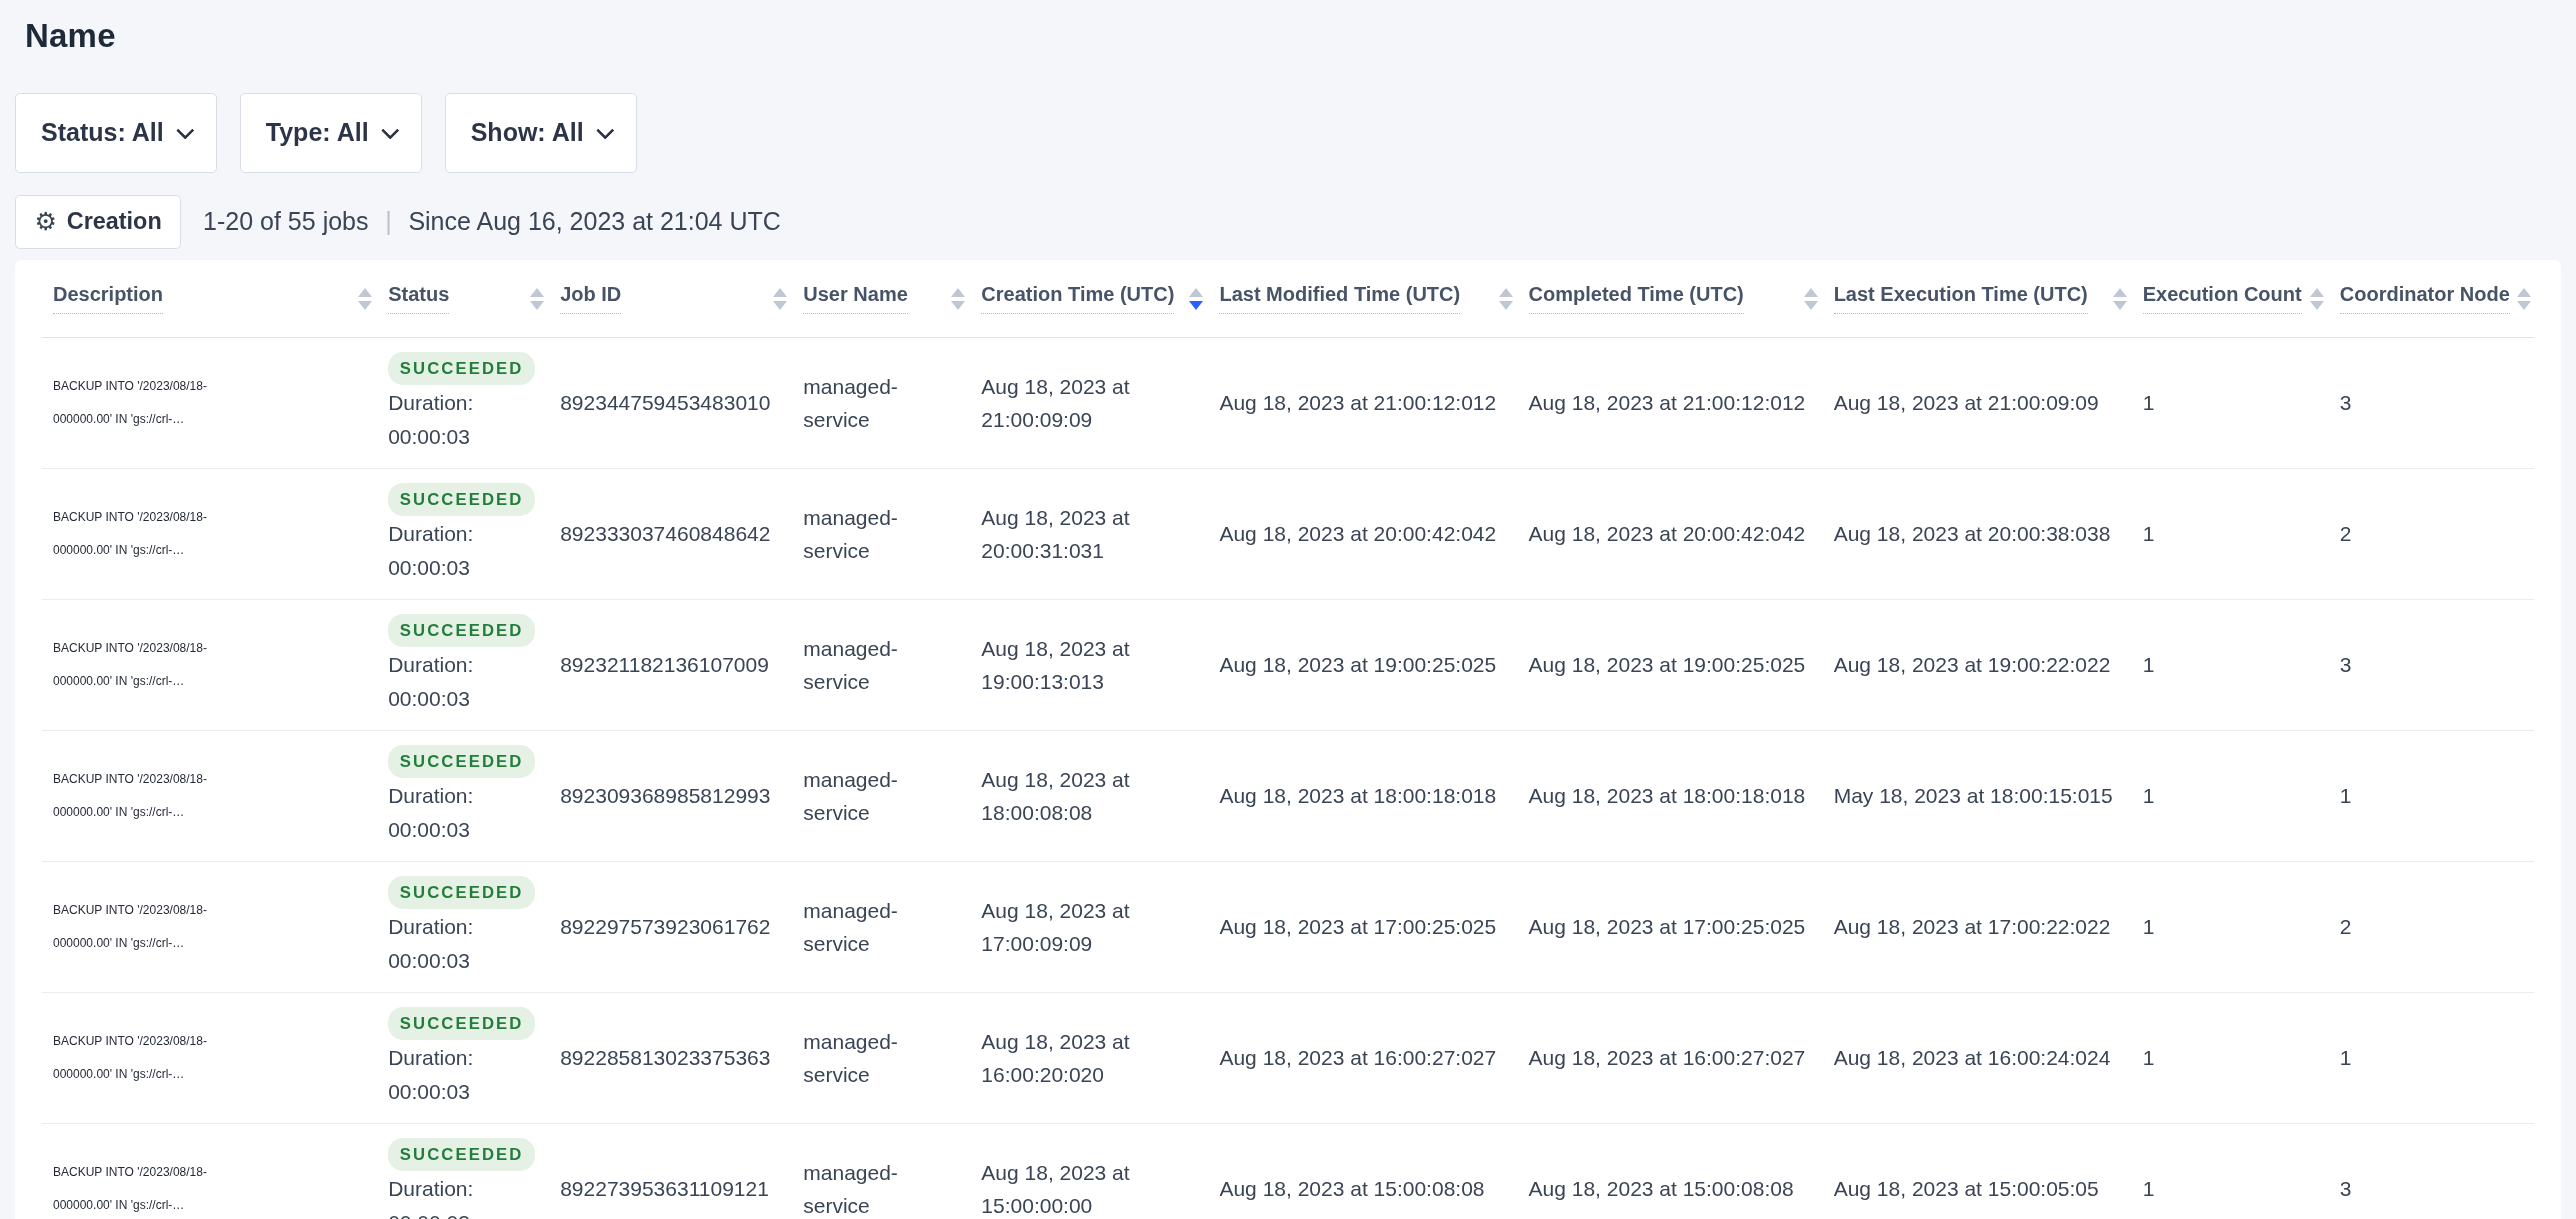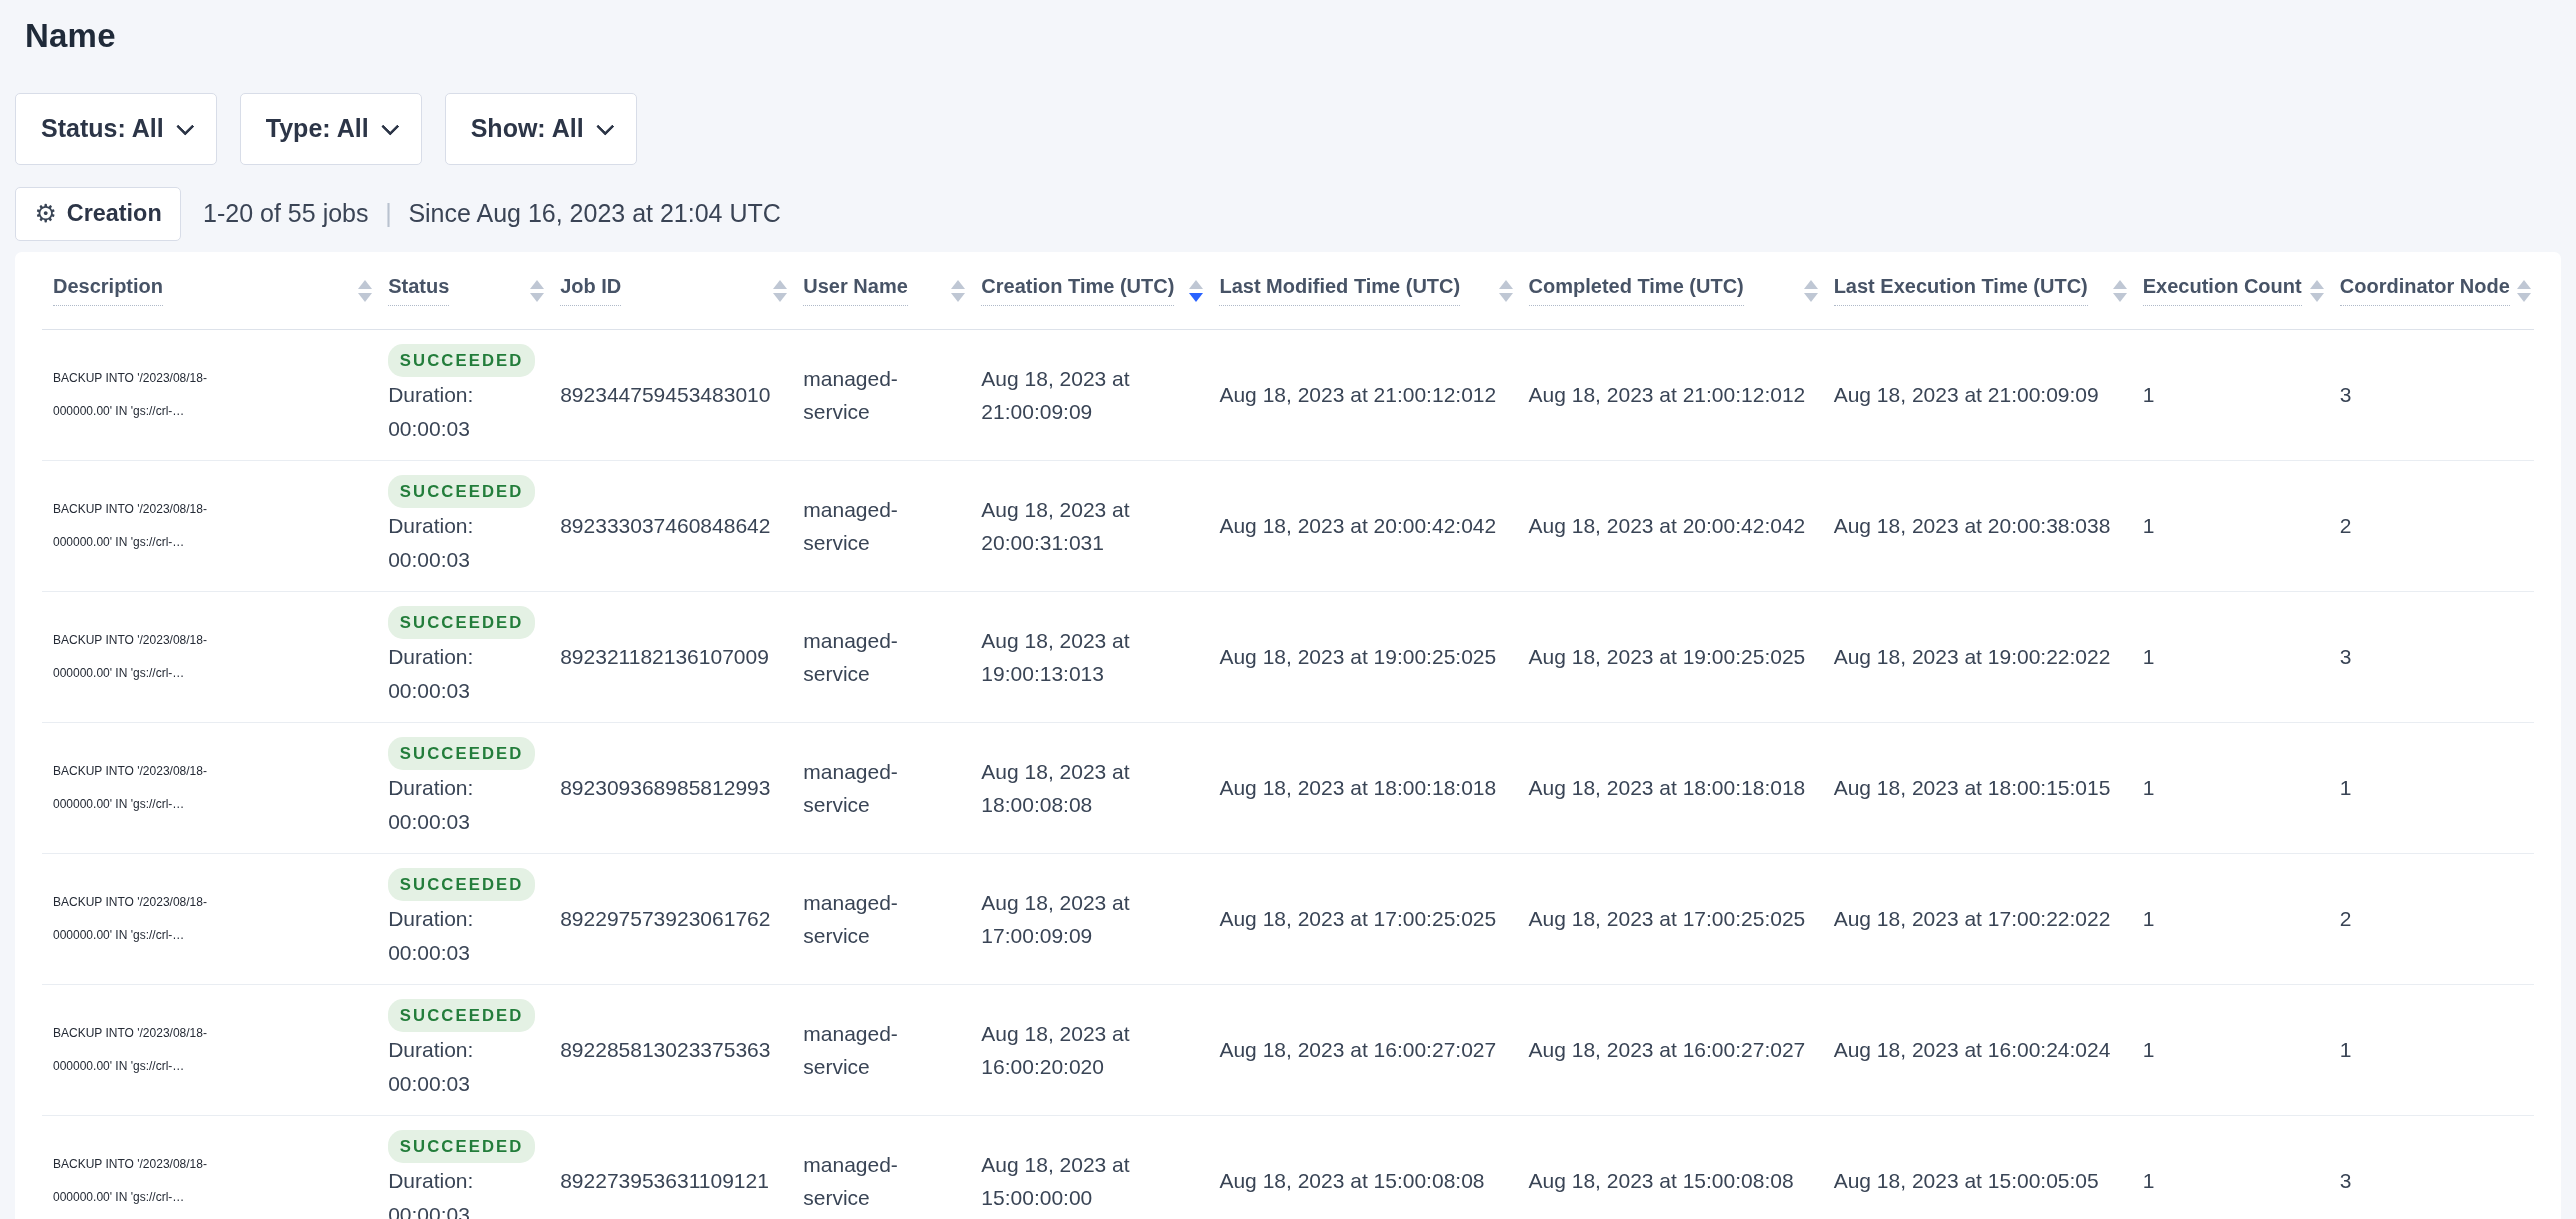--- a/index.html
+++ b/index.html
@@ -13,21 +13,21 @@
 
   h1.page-title {
     font-size:33px; font-weight:700; color:#1f2a39;
     margin:16.7px 0 0 10px; letter-spacing:0.2px;
   }
 
   
   .filters { display:flex; align-items:center; margin:38px 0 0 0; }
   .filter-btn {
     display:inline-flex; align-items:center;
-    height:72px; padding:0 25px; margin-right:22.6px;
+    height:80px; padding:0 25px; margin-right:22.6px;
     background:#ffffff; border:1.7px solid #d8dde8; border-radius:5px;
     font-family:inherit; font-size:25px; font-weight:700; color:#2c3547;
     cursor:pointer;
     justify-content:space-between;
   }
   .chev {
     width:12.5px; height:12.5px; margin:-5px 0 0 15px;
     border-right:3.3px solid #2c3547; border-bottom:3.3px solid #2c3547;
     transform:rotate(45deg); border-radius:0.8px;
   }
@@ -295,21 +295,21 @@
       <div class="dur">Duration:</div>
       <div class="dur">00:00:03</div>
     </td>
     <td><span>892309368985812993</span></td>
     <td><span class="pre">managed-
 service</span></td>
     <td><span class="pre">Aug 18, 2023 at
 18:00:08:08</span></td>
     <td><span class="nowrap">Aug 18, 2023 at 18:00:18:018</span></td>
     <td><span class="nowrap">Aug 18, 2023 at 18:00:18:018</span></td>
-    <td><span class="nowrap">Aug 18, 2023 at 18:00:15:015</span></td>
+    <td><span class="nowrap">May 18, 2023 at 18:00:15:015</span></td>
     <td><span>1</span></td>
     <td><span>1</span></td>
   </tr>
           <tr>
     <td>
               <div class="desc">BACKUP INTO '/2023/08/18-
 000000.00' IN 'gs://crl-…</div>
             </td>
     <td>
       <span class="badge">SUCCEEDED</span>

